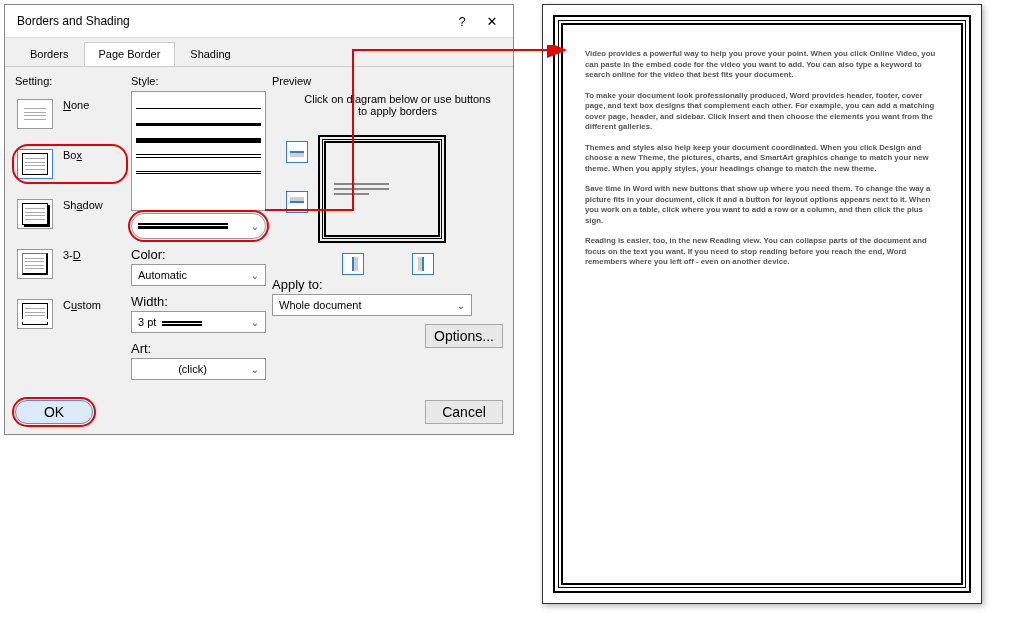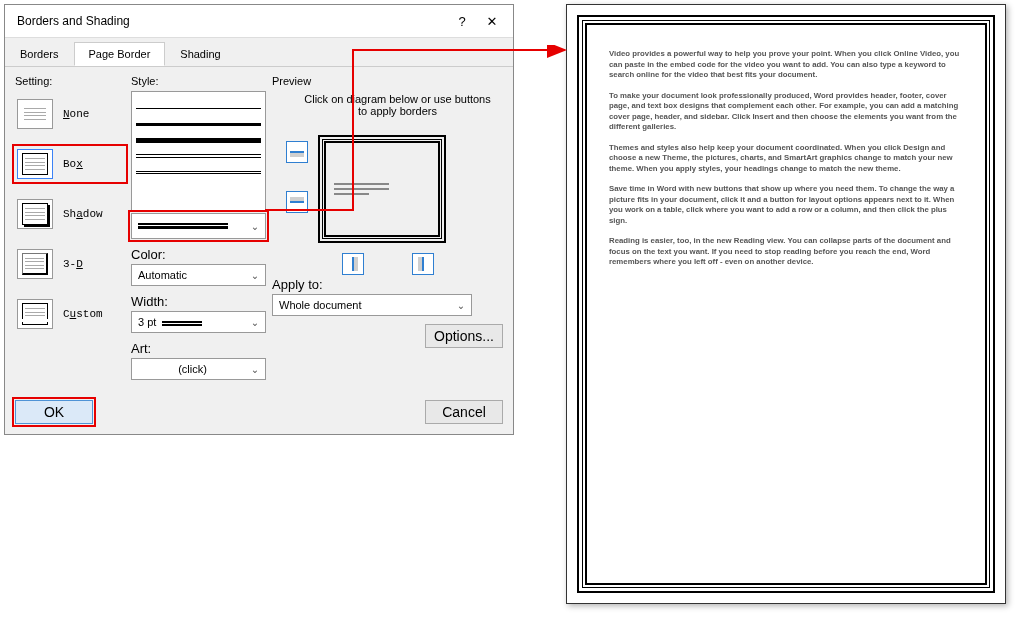--- a/index.html
+++ b/index.html
@@ -1,31 +1,31 @@
 <!DOCTYPE html>
 <html><head>
   <meta charset="utf-8">
   <style>
     * { box-sizing: border-box; margin: 0; padding: 0; }
     body { font-family: "Segoe UI", Tahoma, sans-serif; font-size: 11px; color: #000; background: #fff; width: 1024px; height: 622px; position: relative; }
-    .container { display: flex; gap: 52px; padding: 4px; align-items: flex-start; }
+    .container { display: flex; gap: 28px; padding: 4px; align-items: flex-start; }
     .dialog { width: 510px; border: 1px solid #888; background: #f0f0f0; position: relative; }
     .titlebar { display: flex; align-items: center; justify-content: flex-end; padding: 6px 6px; background: #fff; border-bottom: 1px solid #ddd; }
     .titlebar .title { flex: 1; padding-left: 6px; font-size: 12px; }
     .titlebar .icon-btn { width: 30px; height: 20px; display: flex; align-items: center; justify-content: center; font-size: 13px; cursor: pointer; }
-    .tabs { display: flex; background: #f0f0f0; padding: 4px 4px 0 0; border-bottom: 1px solid #ccc; }
+    .tabs { display: flex; background: #f0f0f0; padding: 4px 4px 0 10px; border-bottom: 1px solid #ccc; }
     .tab { padding: 5px 14px; font-size: 11px; cursor: pointer; border: 1px solid transparent; }
     .tab.active { background: #fff; border: 1px solid #ccc; border-bottom: 1px solid #fff; }
     .body { background: #f0f0f0; padding: 8px 10px 10px 10px; position: relative; }
     .columns { display: flex; gap: 6px; }
     .col1 { width: 110px; }
     .col2 { width: 135px; }
     .col3 { flex: 1; }
     .section-label { font-size: 11px; margin-bottom: 4px; }
-    .setting-item { display: flex; align-items: center; gap: 10px; margin: 10px 0 16px 0; cursor: pointer; padding: 2px; font-family: Liberation Mono, monospace; }
+    .setting-item { display: flex; gap: 10px; margin: 10px 0 16px 0; cursor: pointer; padding: 2px; }
     .setting-item .thumb { width: 36px; height: 30px; background: #fff; border: 1px solid #999; display: flex; align-items: center; justify-content: center; }
     .setting-item .thumb-inner { width: 26px; height: 22px; display: flex; flex-direction: column; justify-content: space-evenly; padding: 2px; }
     .thumb-line { height: 1px; background: #aaa; }
     .setting-label { font-size: 11px; }
     .setting-label .u { text-decoration: underline; }
     .thumb.box-border .thumb-inner { border: 1.5px solid #000; }
     .thumb.shadow-border .thumb-inner { border: 1px solid #000; box-shadow: 2px 2px 0 #000; }
     .thumb.threed-border .thumb-inner { border-right: 2px solid #000; border-bottom: 2px solid #000; border-top: 1px solid #777; border-left: 1px solid #777; }
     .thumb.custom-border .thumb-inner { border: 1px solid #000; position: relative; }
     .thumb.custom-border .thumb-inner::after { content: ""; position: absolute; left: -2px; top: 75%; width: 120%; height: 3px; background: #fff; }
@@ -58,21 +58,21 @@
     .edge-top span { width:14px; height:2px; border-top:1px solid #2f7fd1; box-shadow: 0 2px #cfcfcf, 0 4px #cfcfcf;}
     .edge-bottom { left: 4px; top: 64px; }
     .edge-bottom span { width:14px; height:2px; border-bottom:1px solid #2f7fd1; box-shadow: 0 -2px #cfcfcf, 0 -4px #cfcfcf;}
     .edge-left { left: 60px; top: 126px; }
     .edge-left span { width:2px; height:14px; border-left:1px solid #2f7fd1; box-shadow: 2px 0 #cfcfcf, 4px 0 #cfcfcf;}
     .edge-right { left: 130px; top: 126px; }
     .edge-right span { width:2px; height:14px; border-right:1px solid #2f7fd1; box-shadow: -2px 0 #cfcfcf, -4px 0 #cfcfcf;}
     .footer-btns { display: flex; justify-content: space-between; gap: 8px; margin-top: 12px; }
     .btn { min-width: 78px; height: 24px; background: #e8e8e8; border: 1px solid #aaa; font-size: 14px; cursor: pointer; }
     .btn.ok { background: #dbe9f8; border: 1px solid #4f93d6; }
-    .hl-red { outline: 2px solid #e60000; outline-offset: 1px; }
+    .hl-red { outline: 2px solid #e60000; outline-offset: 1px; border-radius: 13px; }
     .hl-blue { outline: 1.5px solid #3b82f6; outline-offset: -1px; }
     .doc-page { width: 440px; height: 600px; background: #fff; border: 1px solid #333; padding: 10px; box-shadow: 2px 2px 6px rgba(0,0,0,.3); }
     .doc-outer { width:100%; height:100%; padding:3px; border:2px solid #000;font-weight:bold;}
     .doc-mid { width:100%; height:100%; padding:2px; border:1px solid #000;}
     .doc-inner { width:100%; height:100%; padding: 24px 22px; border:2px solid #000; overflow:hidden;}
     .doc-inner p { font-size: 7.8px; color: #555; margin-bottom: 10px; line-height: 1.35; }
     .arrow-svg { position: absolute; left: 260px; top: 40px; width: 310px; height: 180px; pointer-events: none; z-index: 5; }
   </style>
 </head>
 <body>

